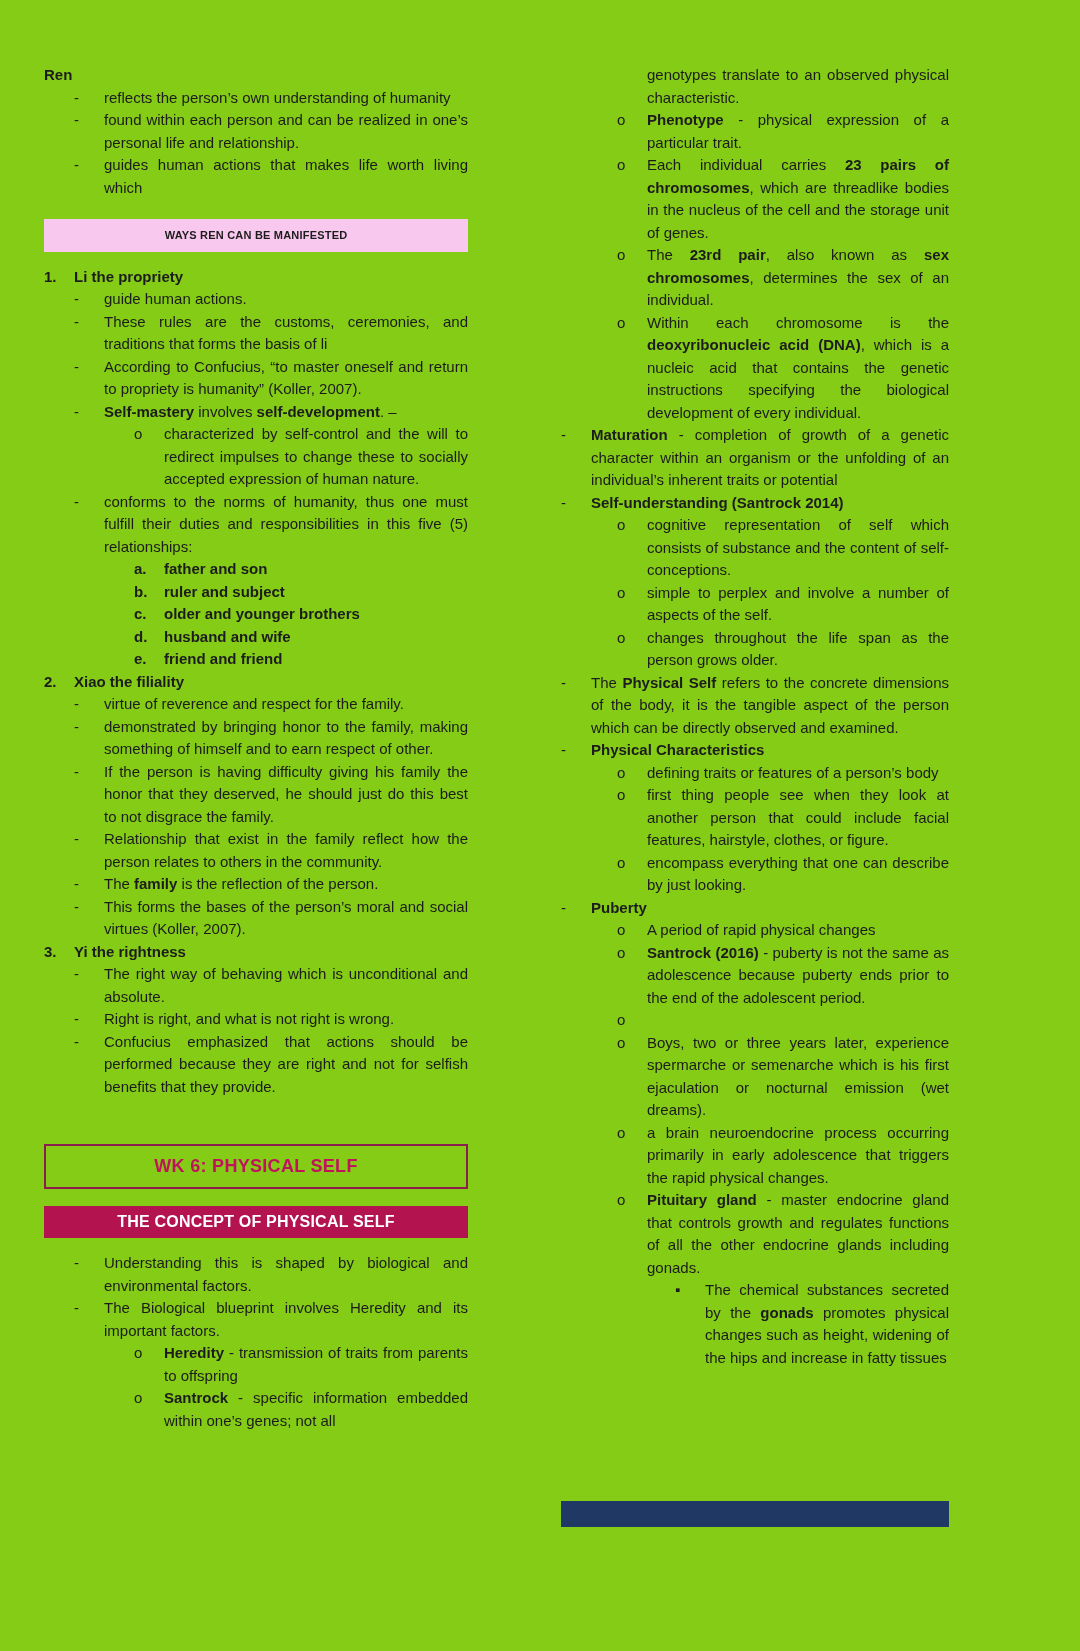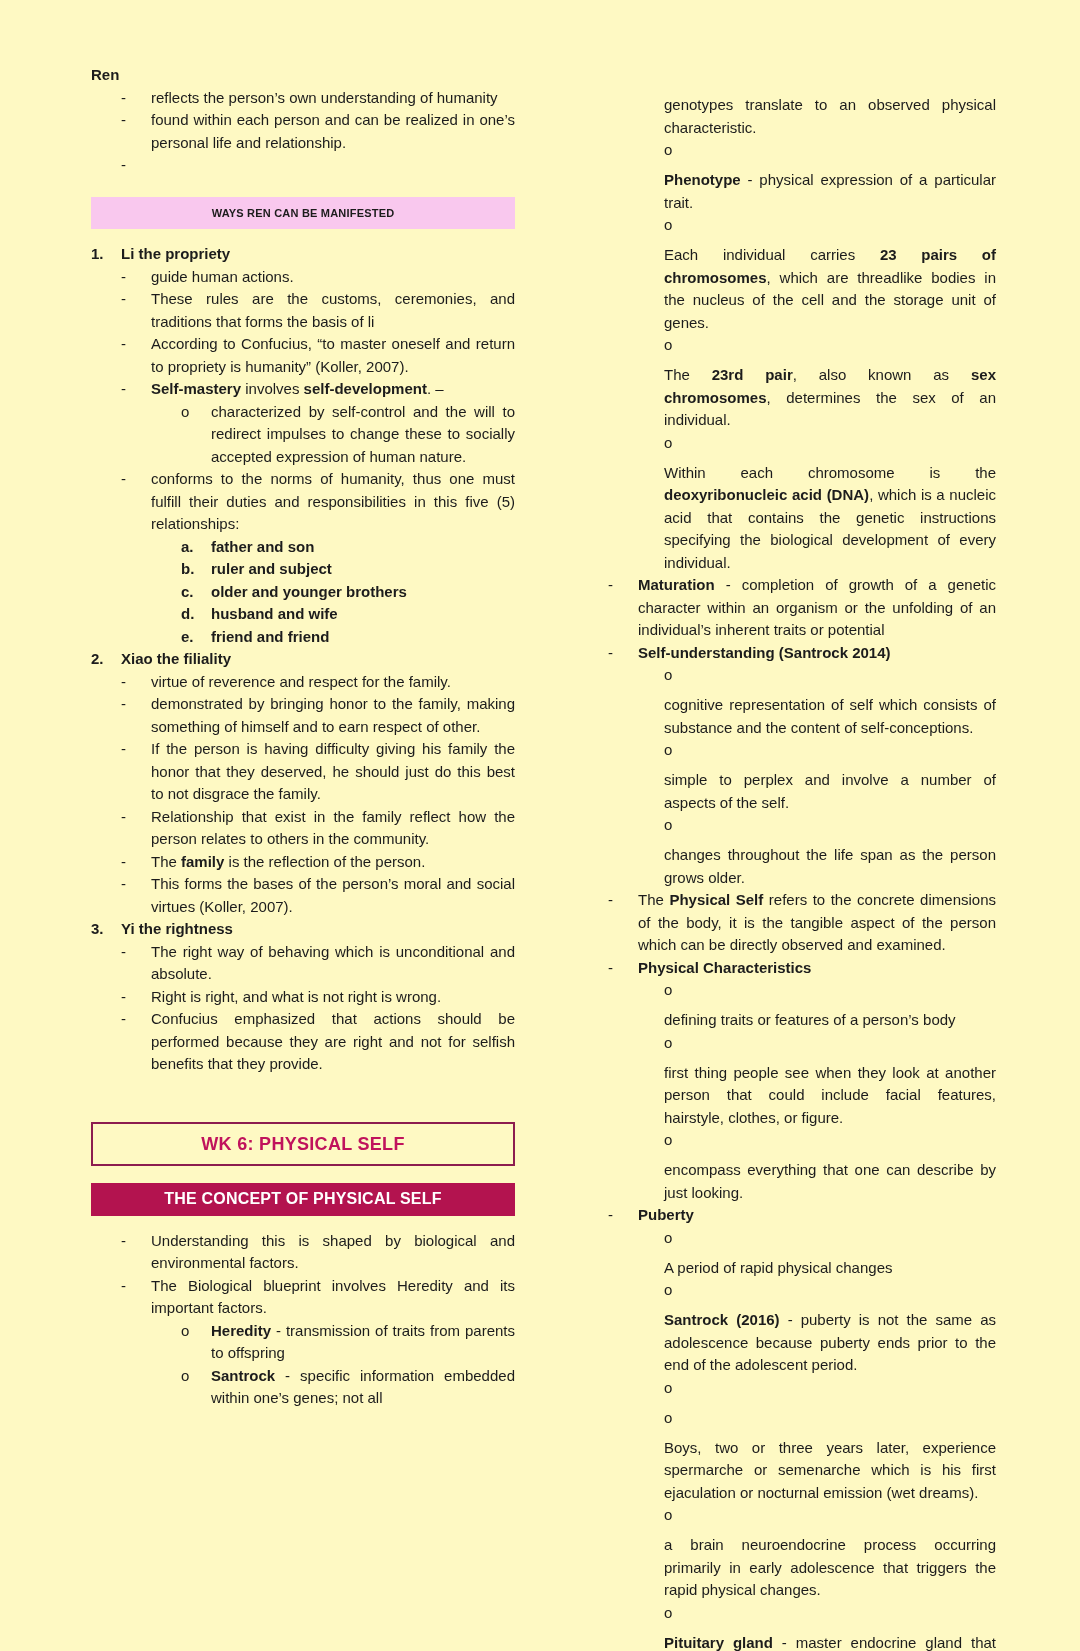--- a/index.html
+++ b/index.html
@@ -2,43 +2,43 @@
 <html style="--pink_highlight: #f9c8ee; --crimson_bar: #b3134f; --title_text: #c0135c; --title_border: #8c1d4f; --navy_bar: #1f3864; --text: #1c1c1c;"><head>
 <meta charset="utf-8">
 <style>
   * { box-sizing: border-box; }
   html, body { margin: 0; padding: 0; background: #ffffff; }
   .page {
     position: relative;
     width: 1080px;
     height: 1651px;
     overflow: hidden;
-    background: #fef9c3;
-    padding: 64px 55px 0 91px;
+    background: #84cc16;
+    padding: 64px 55px 0 44px;
     display: flex;
     font-family: "Liberation Sans", "DejaVu Sans", sans-serif;
     color: var(--text, #1c1c1c);
   }
   .col { font-size: 15px; line-height: 22.5px; }
   .L { width: 424px; margin-right: 93px; flex: 0 0 auto; }
   .R { width: 388px; flex: 0 0 auto; }
 
   .item { display: flex; }
   .marker { flex: 0 0 30px; }
   .txt { flex: 1 1 auto; text-align: justify; }
   .strong { font-weight: 700; }
   b { font-weight: 700; }
 
   
   .L .lv0 { padding-left: 0; }
   .L .lv1 { padding-left: 30px; }
   .L .lv2 { padding-left: 90px; }
   
   .R .lv0 { padding-left: 0; }
-  .R .lv1 { padding-left: 56px; flex-direction: column; }
+  .R .lv1 { padding-left: 56px; }
   .R .lv2 { padding-left: 114px; }
 
   .pink-bar {
     background: var(--pink_highlight, #f9c8ee);
     font-weight: 700;
     font-size: 11px;
     text-align: center;
     padding: 5px 0;
     margin: 20px 0 14px 0;
     letter-spacing: 0.2px;
@@ -80,20 +80,21 @@
       <div class="item lv1">
         <span class="marker">-</span>
         <span class="txt">reflects the person’s own understanding of humanity</span>
       </div>
       <div class="item lv1">
         <span class="marker">-</span>
         <span class="txt">found within each person and can be realized in one’s personal life and relationship.</span>
       </div>
       <div class="item lv1">
         <span class="marker">-</span>
+        <span class="txt">guides human actions that makes life worth living which</span>
       </div>
       <div class="pink-bar"><span>WAYS REN CAN BE MANIFESTED</span></div>
       <div class="item lv0 strong">
         <span class="marker">1.</span>
         <span class="txt">Li the propriety</span>
       </div>
       <div class="item lv1">
         <span class="marker">-</span>
         <span class="txt">guide human actions.</span>
       </div>

